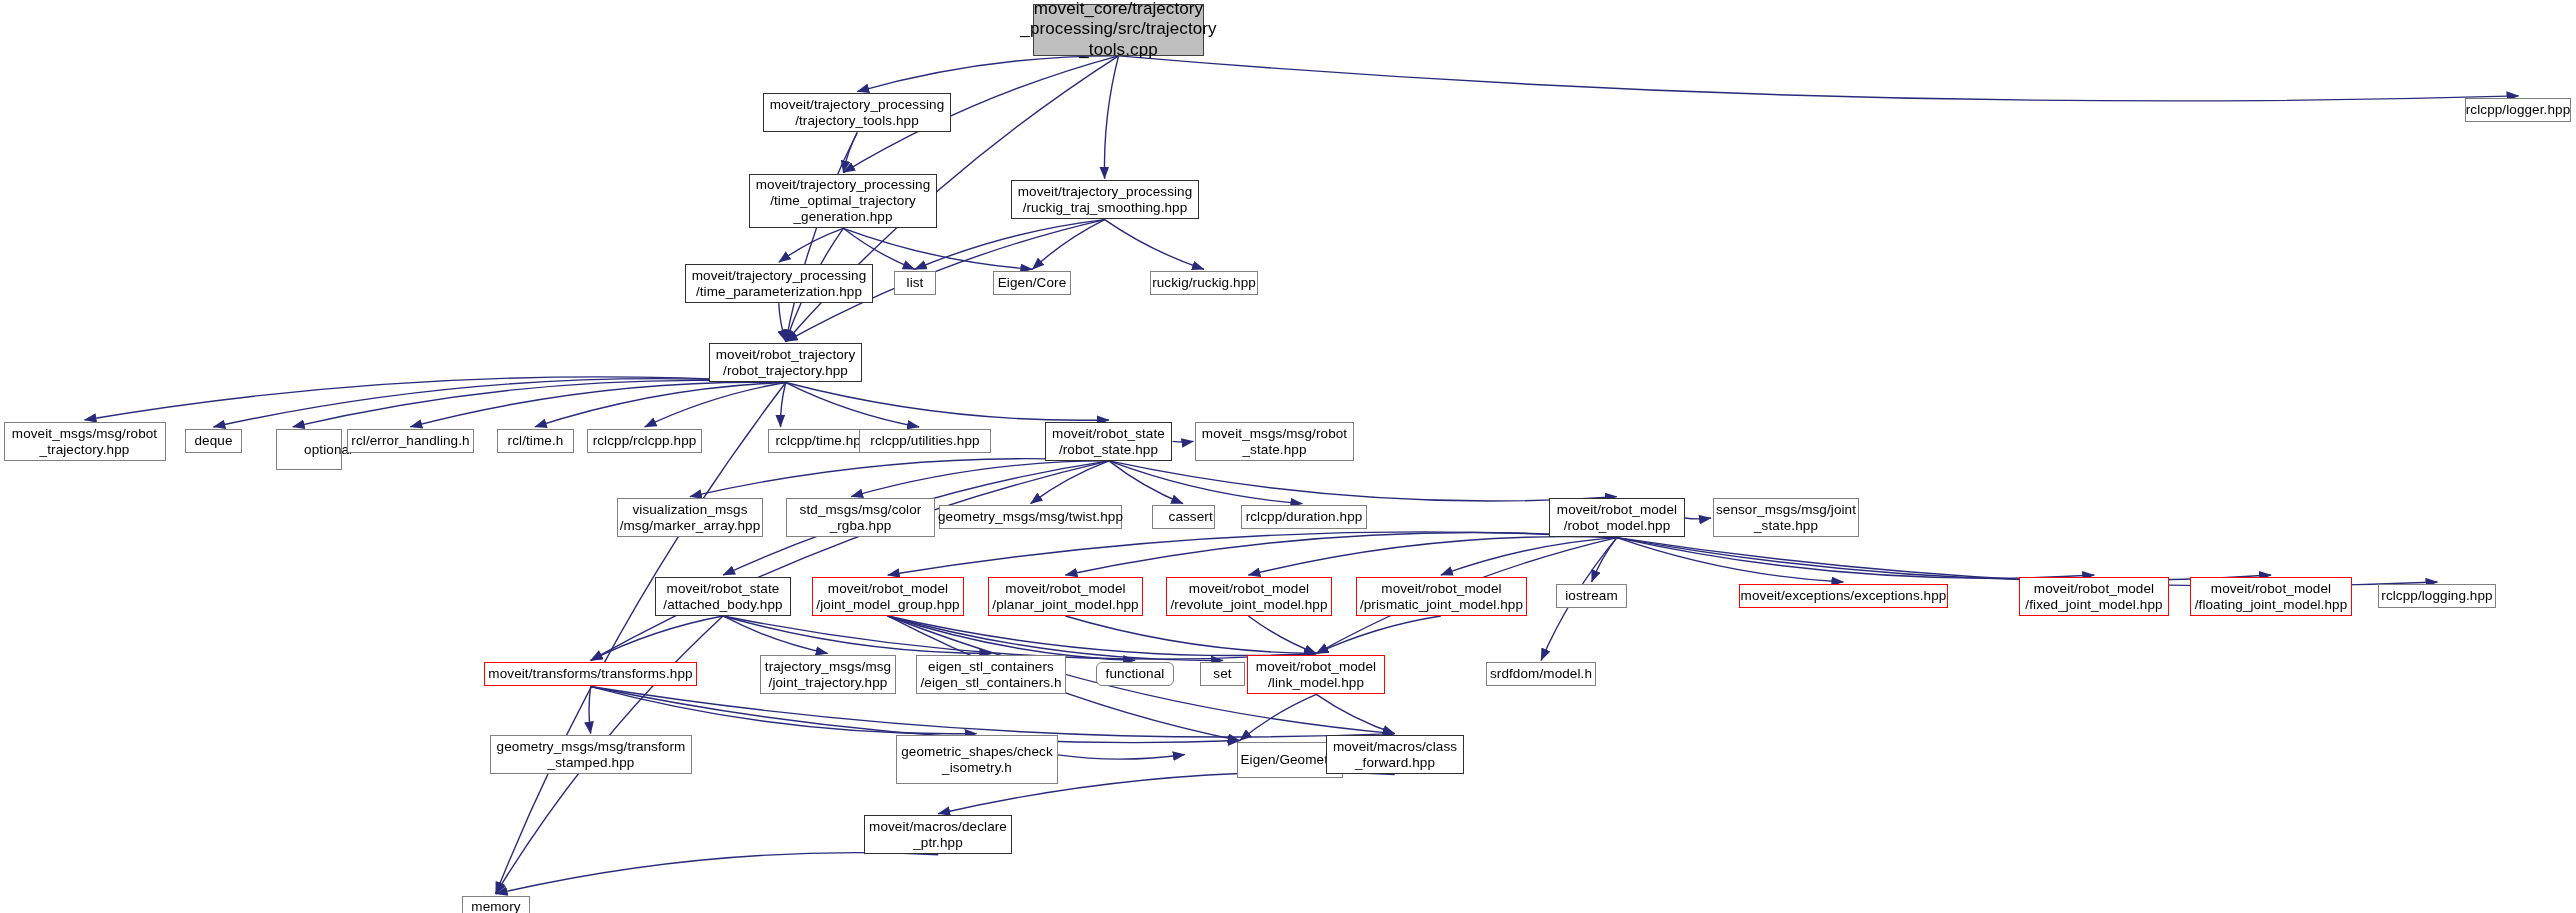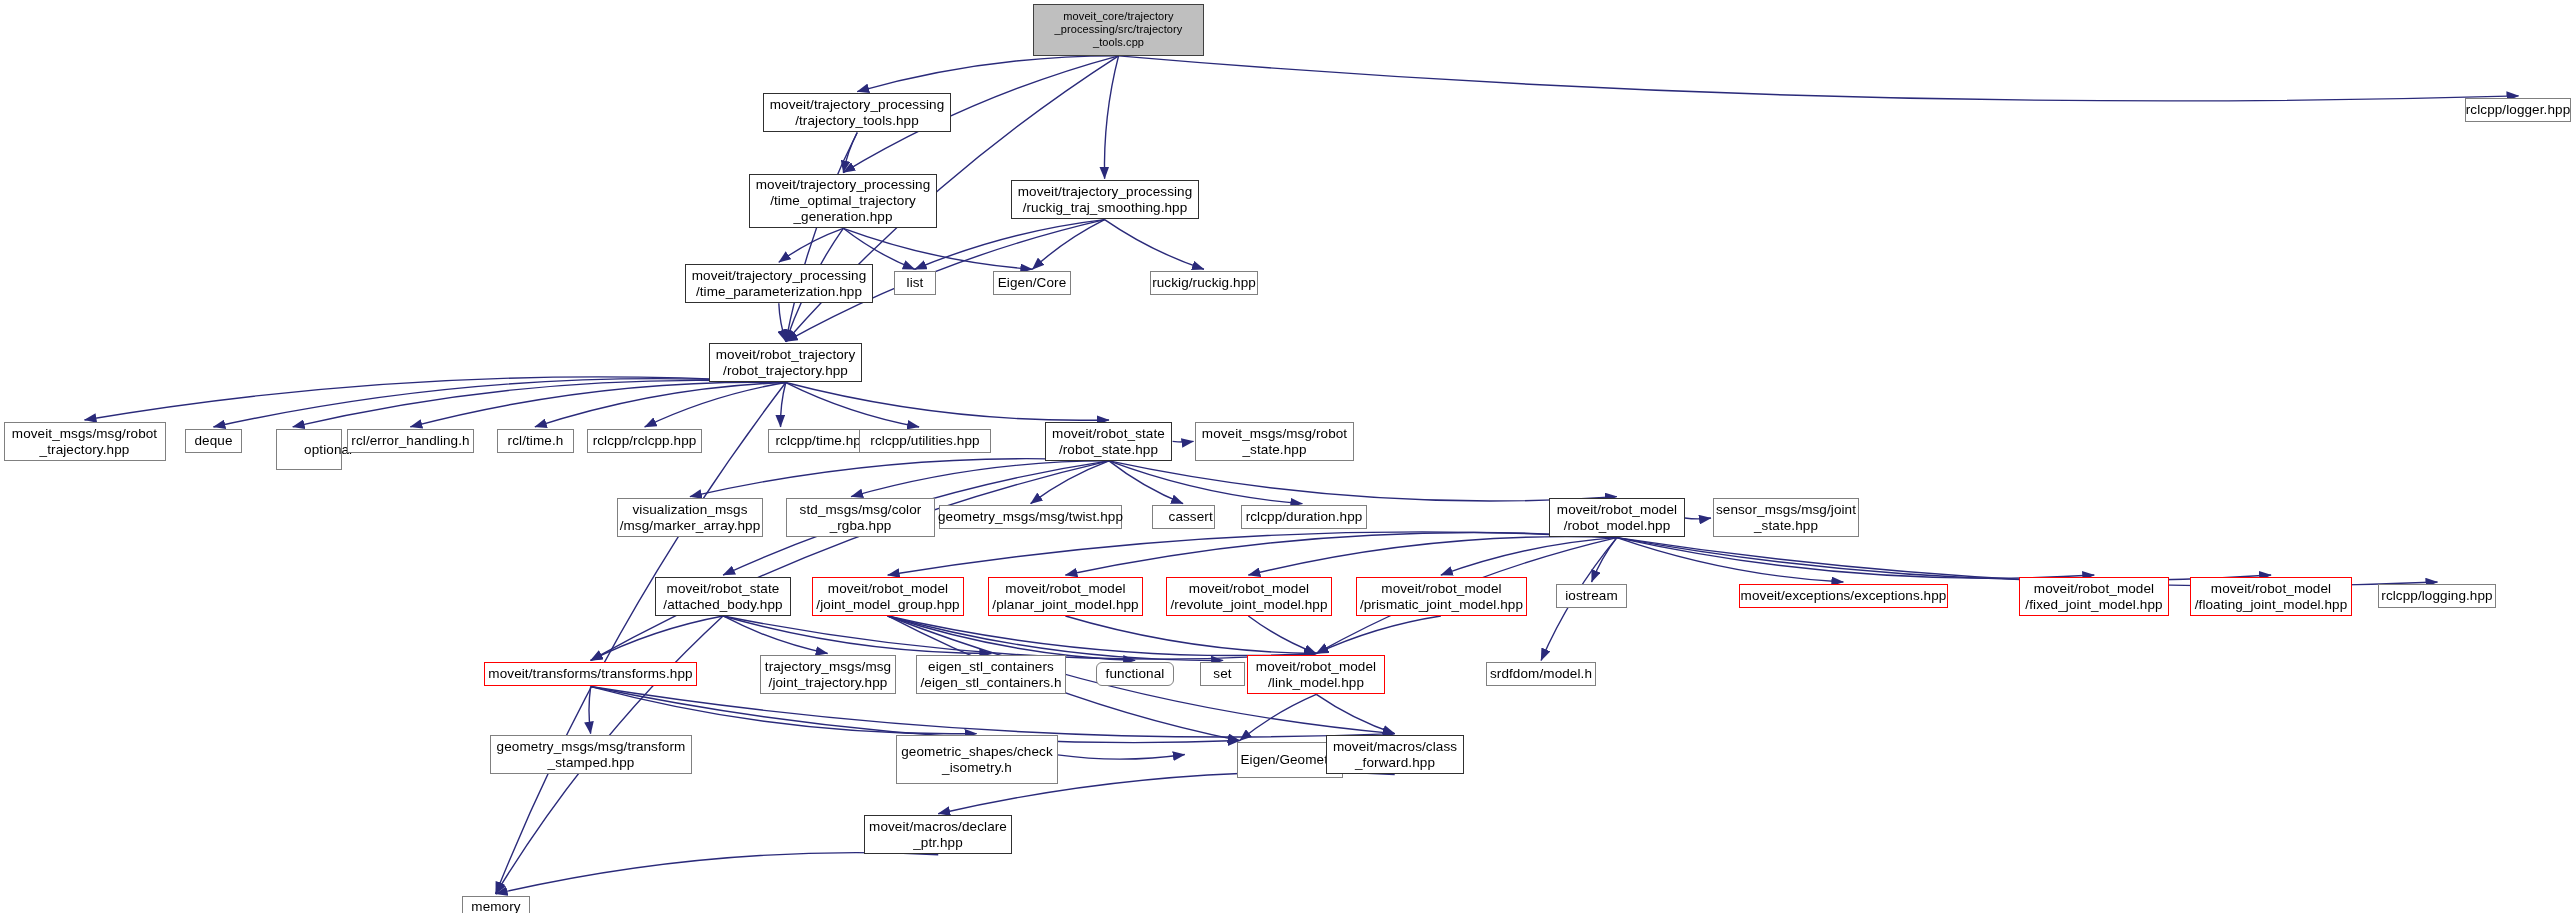--- a/index.html
+++ b/index.html
@@ -36,21 +36,21 @@
     font-size: 13.5px;
     line-height: 1.18;
     letter-spacing: 0.1px;
     white-space: pre;
     padding: 0 1.7px;
     z-index: 5;
   }
   .node.root {
     background: #bfbfbf;
     border: 0.9px solid #404040;
-    font-size: 11px;
+    font-size: 17px;
   }
   .node.dark {
     border: 1.4px solid #303030;
   }
   .node.red {
     border: 1.4px solid #ff0000;
   }
 </style>
 </head>
 <body>

